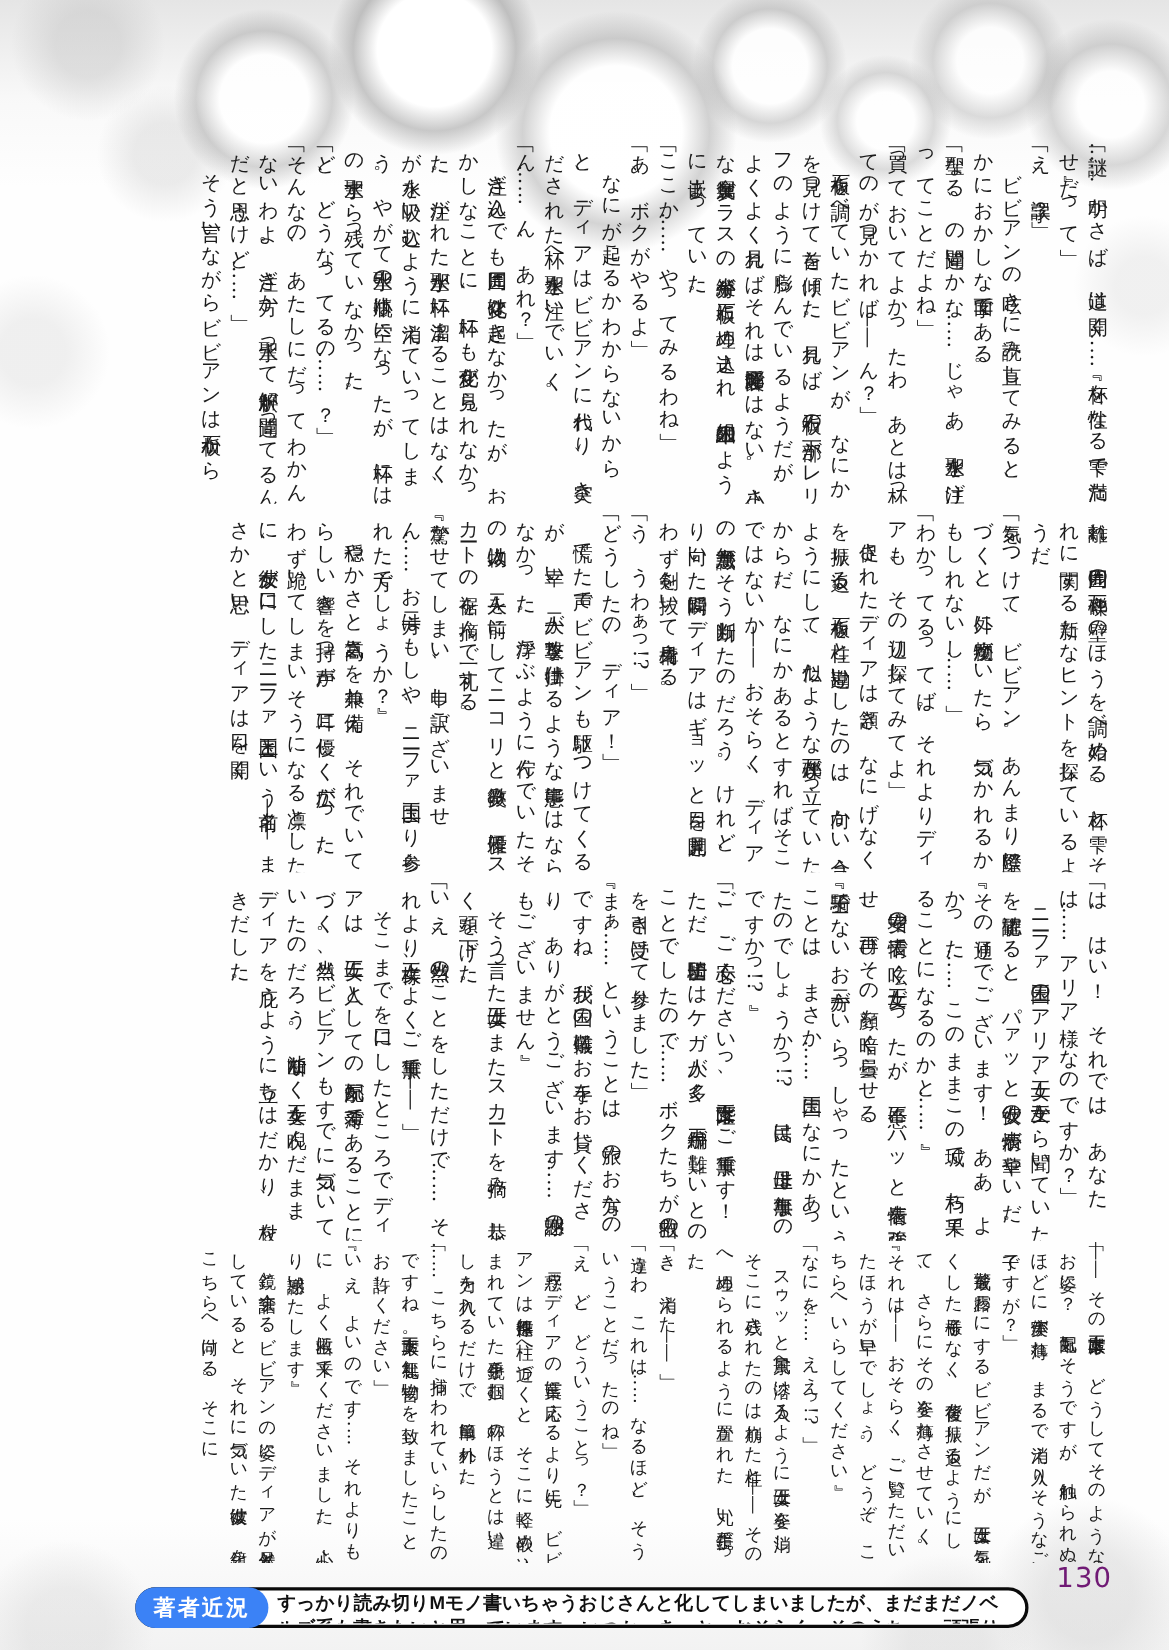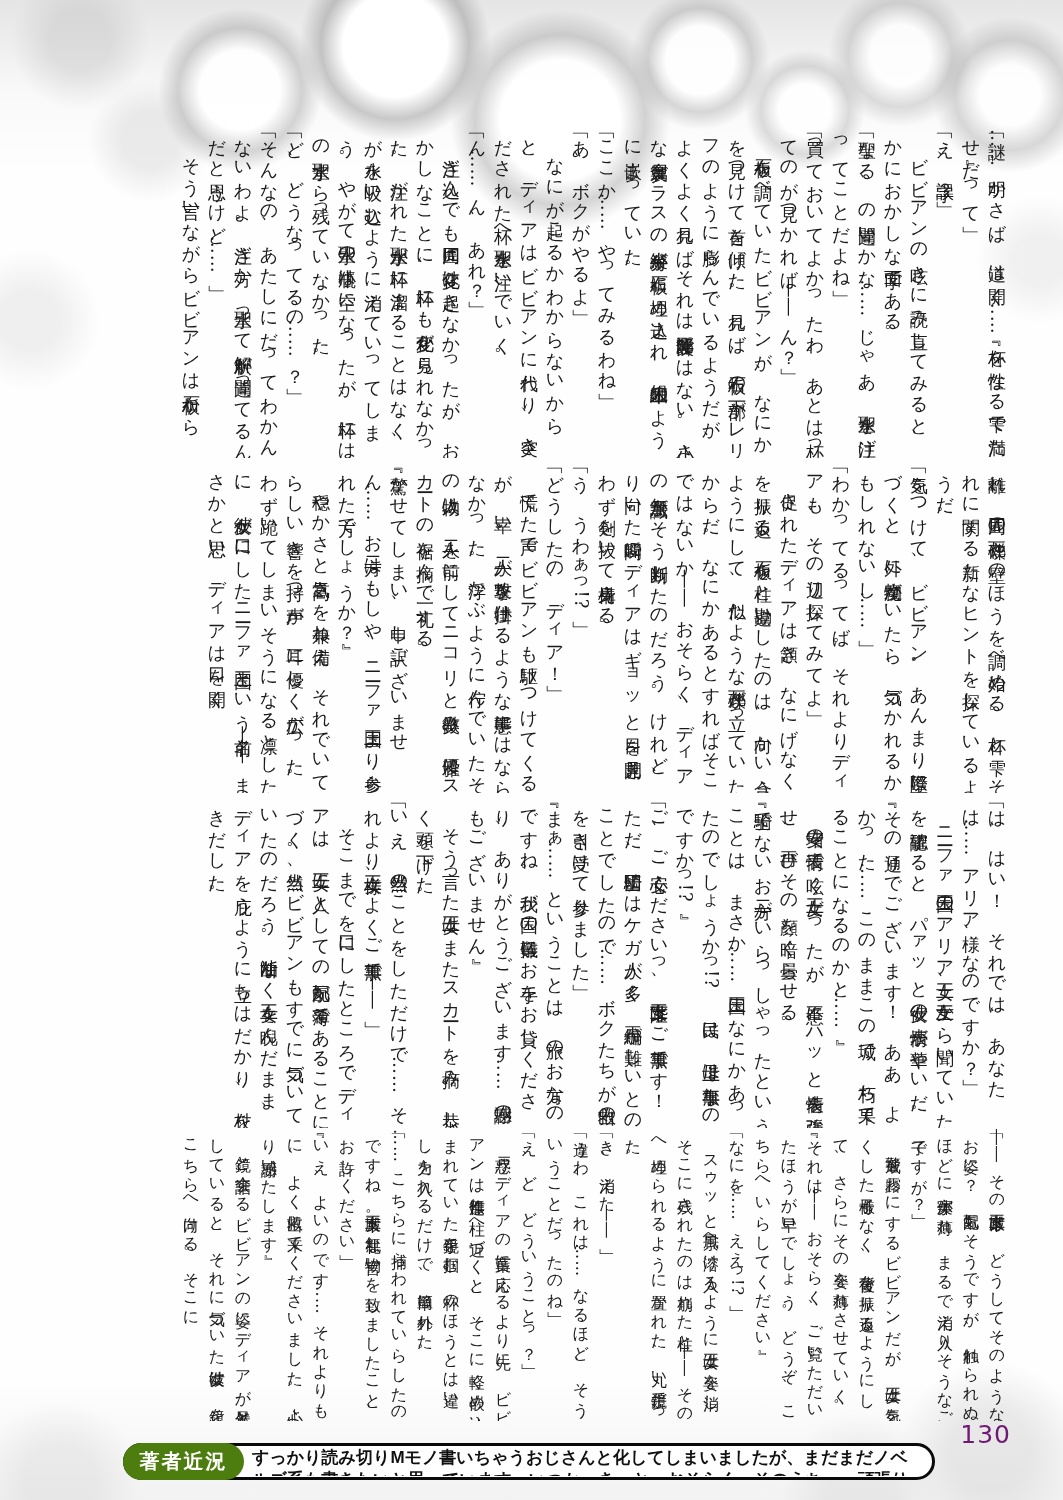--- a/index.html
+++ b/index.html
@@ -69,21 +69,21 @@
     background: #ffffff;
     border: 3px solid #0a0a0a;
     border-radius: 19px;
   }
   .author-label {
     position: absolute;
     left: -3px;
     top: -3px;
     bottom: -3px;
     width: 121px;
-    background: #4d7c0f;
+    background: #3b82f6;
     color: #ffffff;
     border-radius: 19px;
     display: flex;
     align-items: center;
     justify-content: center;
     font-family: "DejaVu Sans", sans-serif;
     font-weight: bold;
     font-size: 20px;
     letter-spacing: 2px;
   }

